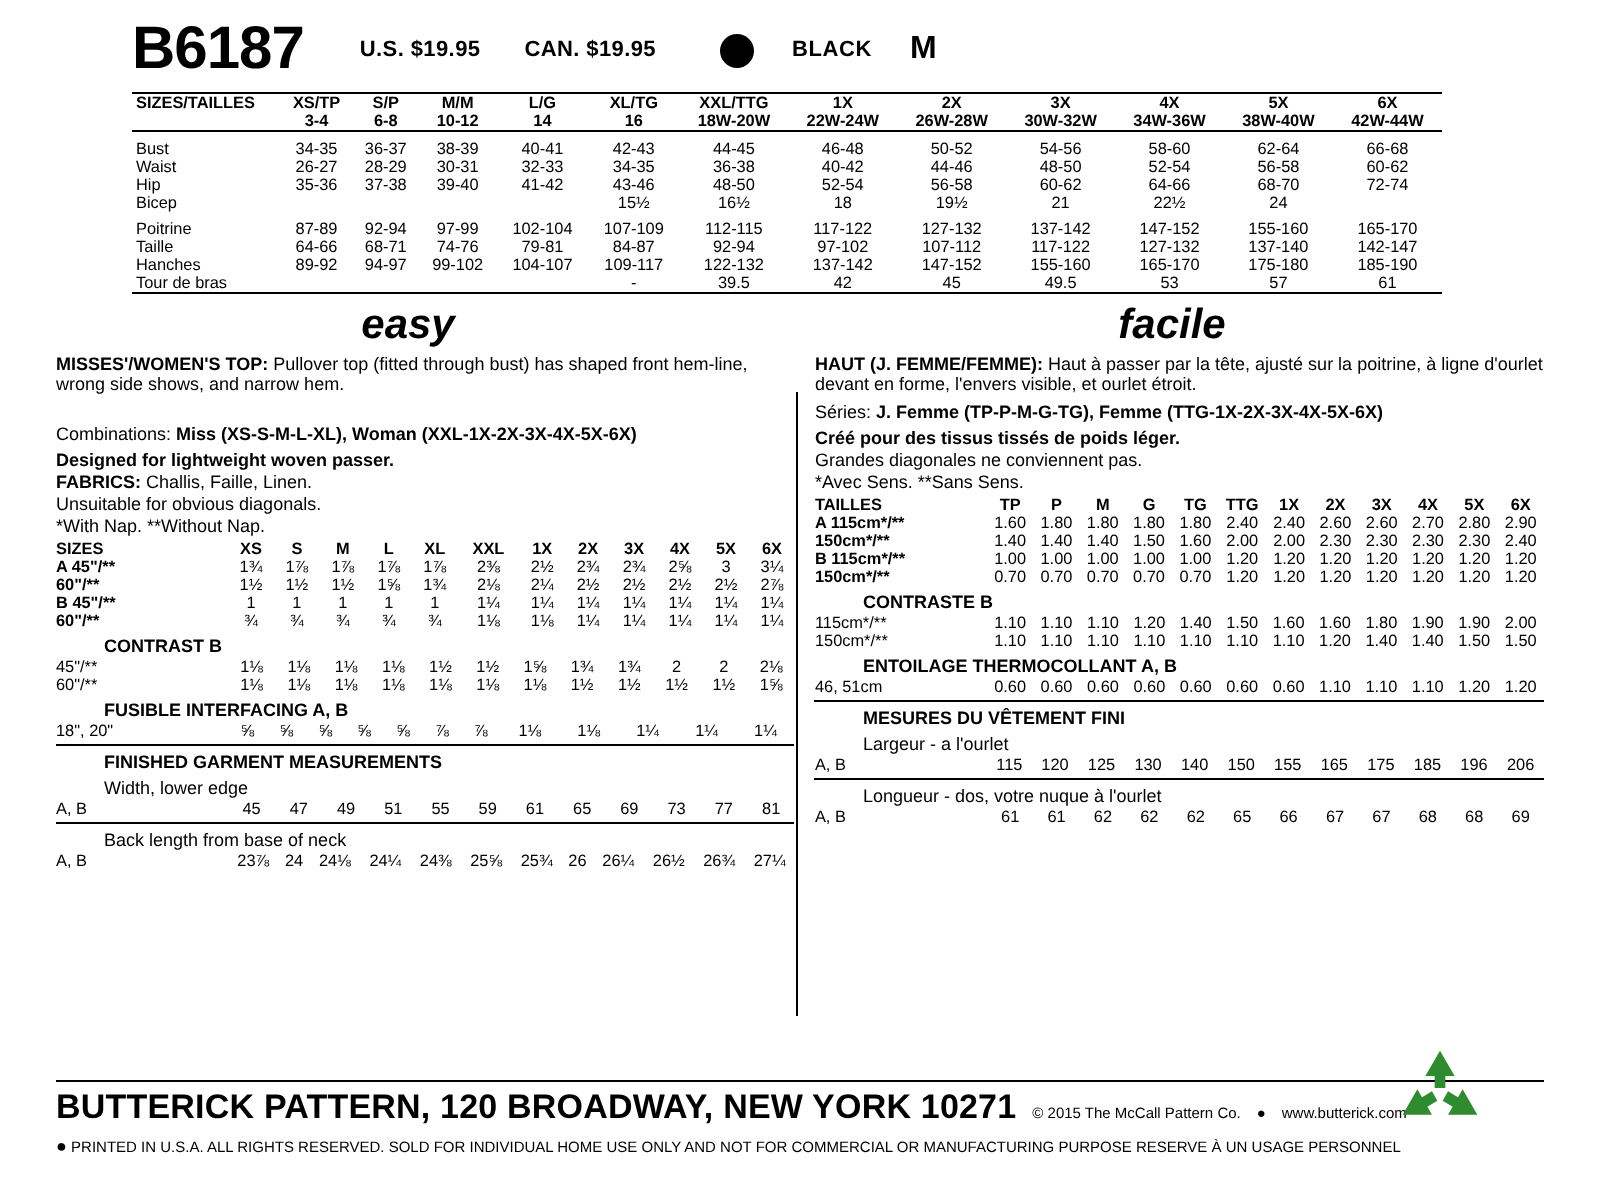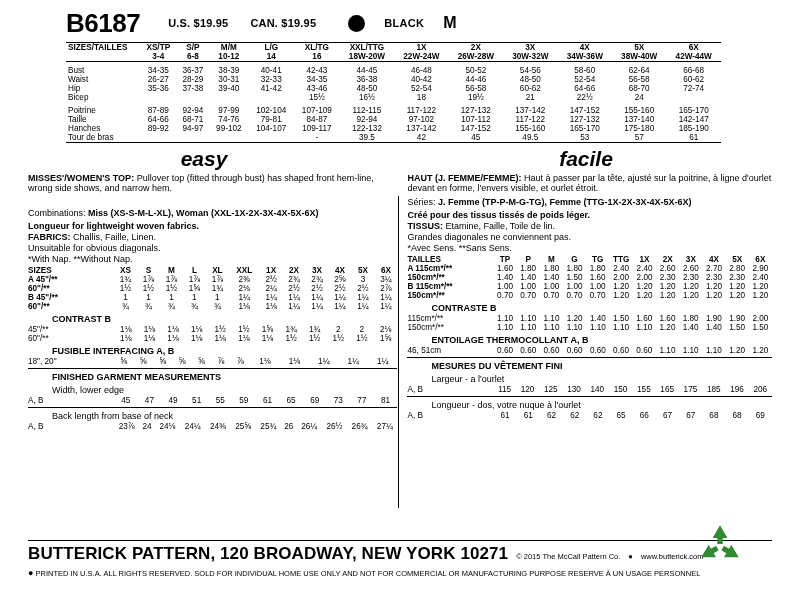--- a/index.html
+++ b/index.html
@@ -10,21 +10,21 @@
     font-family: "Liberation Sans", sans-serif;
     color: #000;
     font-size: 9px;
     position: relative;
     overflow: hidden;
   }
   .page { position:relative; width:800px; height:590px; padding: 8px 28px; }
 
   
   .header { display:flex; align-items:center; gap:14px; margin: 2px 0 6px 38px; }
-  .pattern-no { font-size: 26px; font-weight: bold; letter-spacing: -0.5px; line-height:1; }
+  .pattern-no { font-size: 30px; font-weight: bold; letter-spacing: -0.5px; line-height:1; }
   .price { font-size: 11px; font-weight: bold; letter-spacing:0.2px; margin-left: 14px; }
   .dot { width:17px; height:17px; border-radius:50%; background:#000; display:inline-block; margin-left:18px; }
   .black-word { font-size:11px; font-weight:bold; letter-spacing:0.3px; margin-left:5px;}
   .big-m { font-size:16px; font-weight:bold; margin-left:5px; }
 
   
   .sizechart { margin: 0 0 0 38px; width: 655px; border-top:1px solid #000; border-bottom:1px solid #000; }
   table.sz { border-collapse: collapse; width:100%; font-size:8.2px; }
   table.sz td, table.sz th { padding: 0px 1px; text-align:center; white-space:nowrap; font-weight:normal; }
   table.sz td.lbl, table.sz th.lbl { text-align:left; padding-left:2px; width:74px; }
@@ -253,21 +253,21 @@
 
     <div class="col-l">
       <p class="t">
         <span class="bold">MISSES'/WOMEN'S TOP:</span>
         <span>Pullover top (fitted through bust) has shaped front hem-line, wrong side shows, and narrow hem.</span>
       </p>
       <p class="t" style="margin-top:14px">
         <span>Combinations:</span>
         <span class="bold">Miss (XS-S-M-L-XL), Woman (XXL-1X-2X-3X-4X-5X-6X)</span>
       </p>
-      <p class="t bold" style="margin-top:2px">Longueur for lightweight woven fabrics.</p>
+      <p class="t bold" style="margin-top:2px">Designed for lightweight woven passer.</p>
       <p class="t">
         <span class="bold">FABRICS:</span>
         <span>Challis, Faille, Linen.</span>
       </p>
       <p class="t">Unsuitable for obvious diagonals.</p>
       <p class="t">*With Nap. **Without Nap.</p>
 
       <table class="m">
         <tbody>
             <tr class="head">
@@ -453,24 +453,20 @@
     <div class="col-r">
       <p class="t">
         <span class="bold">HAUT (J. FEMME/FEMME):</span>
         <span>Haut à passer par la tête, ajusté sur la poitrine, à ligne d'ourlet devant en forme, l'envers visible, et ourlet étroit.</span>
       </p>
       <p class="t" style="margin-top:3px">
         <span>Séries:</span>
         <span class="bold">J. Femme (TP-P-M-G-TG), Femme (TTG-1X-2X-3X-4X-5X-6X)</span>
       </p>
       <p class="t bold" style="margin-top:2px">Créé pour des tissus tissés de poids léger.</p>
-      <p class="t">
-        <span class="bold">TISSUS:</span>
-        <span>Etamine, Faille, Toile de lin.</span>
-      </p>
       <p class="t">Grandes diagonales ne conviennent pas.</p>
       <p class="t">*Avec Sens. **Sans Sens.</p>
 
       <table class="m">
         <tbody>
             <tr class="head">
           <td class="l">TAILLES</td>
           <td>TP</td>
           <td>P</td>
           <td>M</td>

